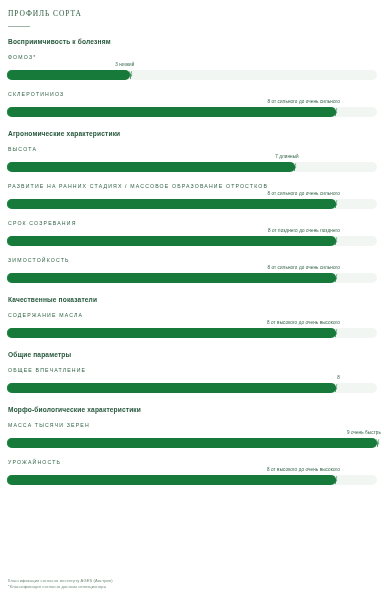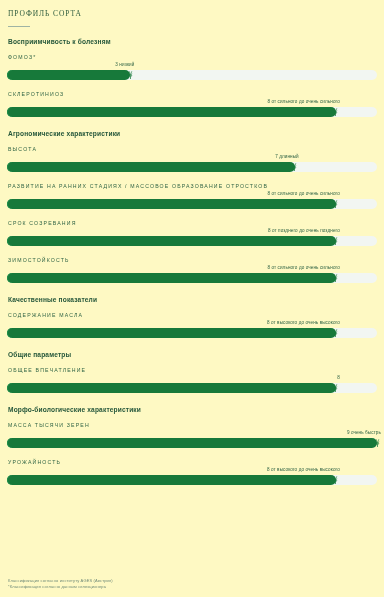--- a/index.html
+++ b/index.html
@@ -13,21 +13,21 @@
     font-family: "Liberation Sans", sans-serif;
     color: #1f4d2e;
     overflow: hidden;
   }
   .page {
     position: relative;
     width: 384px;
     height: 597px;
     box-sizing: border-box;
     padding: 7px 7px 0 7px;
-    background: #fef9c3;
+    background: #ffffff;
   }
   .profile-title {
     font-family: "Liberation Serif", serif;
     font-size: 7.5px;
     letter-spacing: 0.9px;
     color: #2d5b3d;
     margin: 2px 0 0 1px;
     text-transform: uppercase;
   }
   .title-rule {

